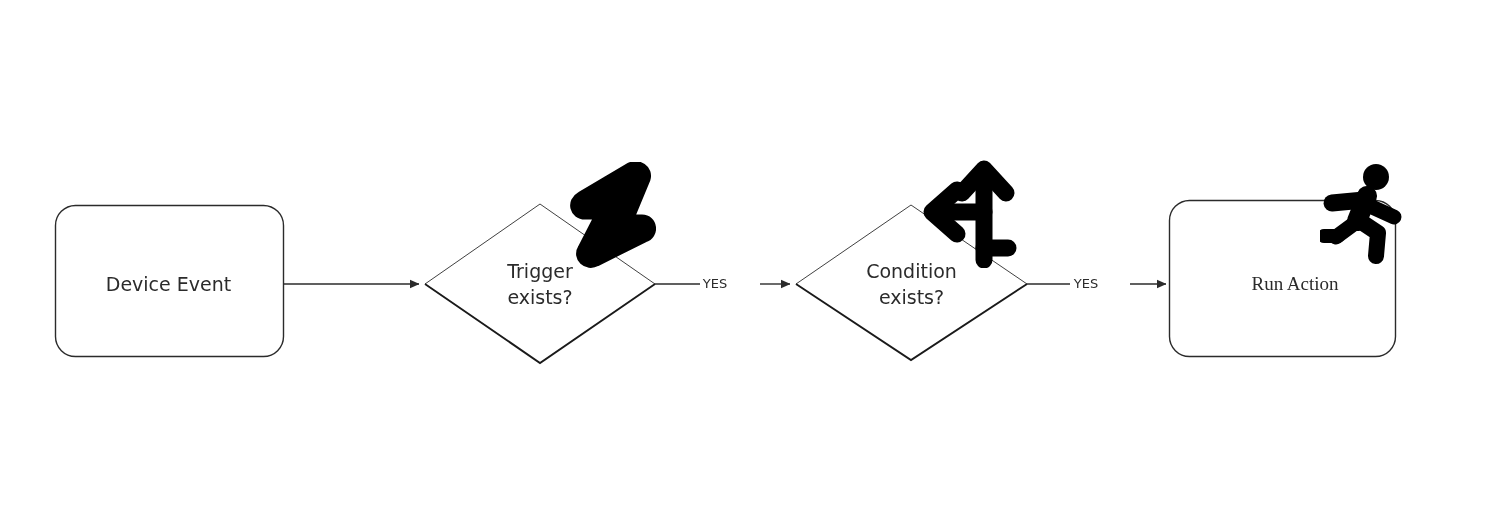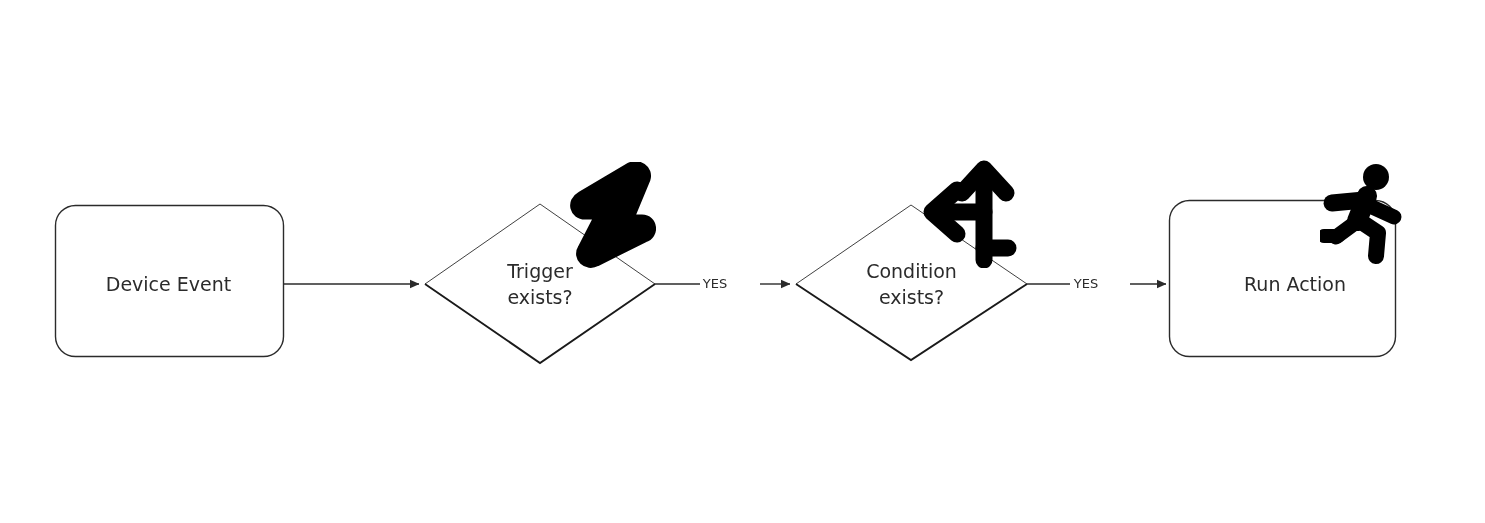--- a/index.html
+++ b/index.html
@@ -49,21 +49,21 @@
   #label-device-event {
     left: 54px;  top: 271px;  width: 229px;
   }
   #label-trigger-exists {
     left: 425px; top: 258px;  width: 230px;
   }
   #label-condition-matches {
     left: 796px; top: 258px;  width: 231px;
   }
   #label-run-action {
-    left: 1169px; top: 271px; width: 252px;
+    left: 1169px; top: 271px; width: 252px; font-family: Liberation Serif, serif;
   }
 
   #label-yes-1 { left: 676px;  top: 273px; width: 78px; }
   #label-yes-2 { left: 1047px; top: 273px; width: 78px; }
 
   .icon-layer {
     position: absolute;
     pointer-events: none;
   }
   #icon-lightning   { left: 568px;  top: 162px; width: 88px;  height: 106px; }

